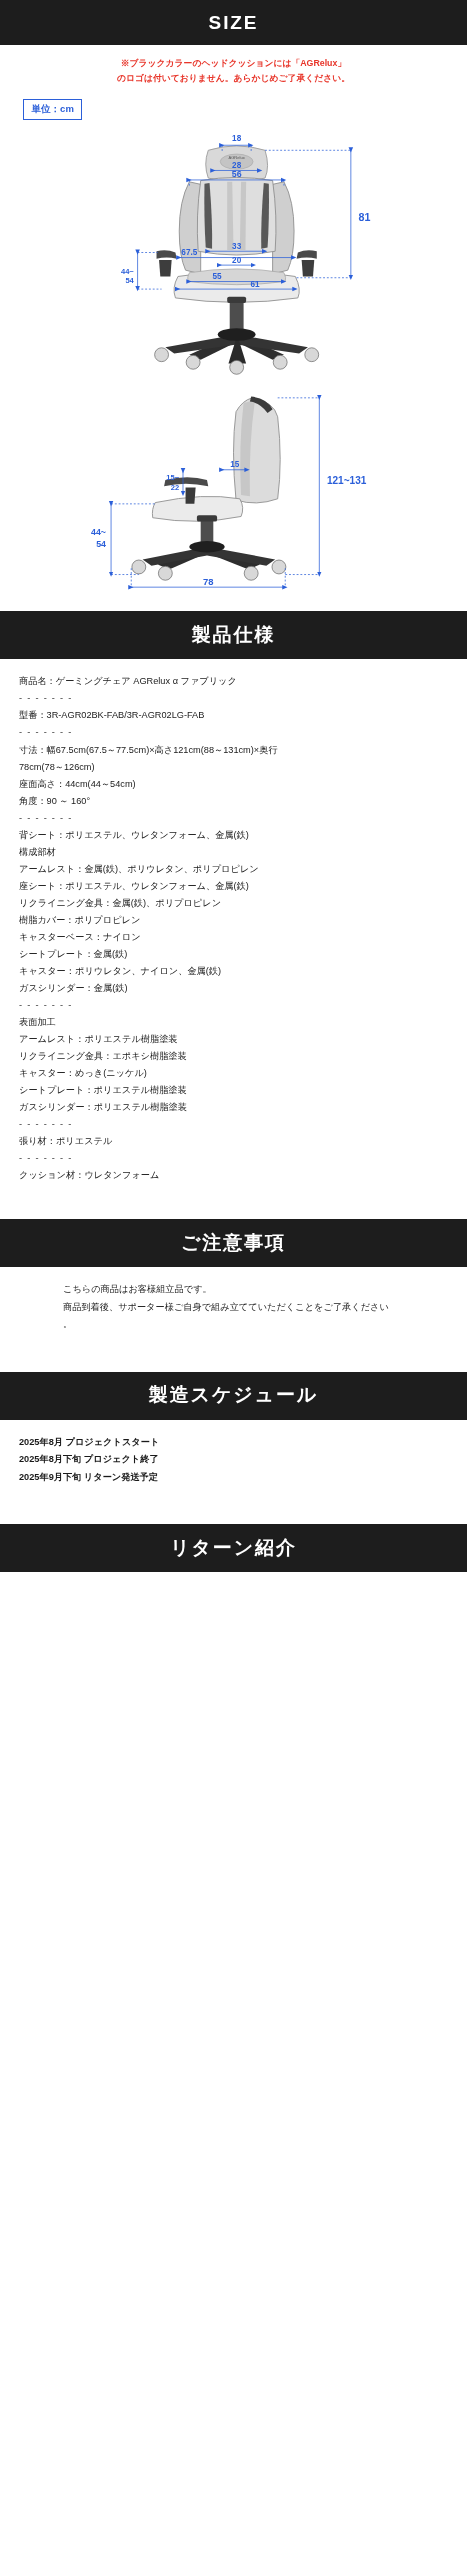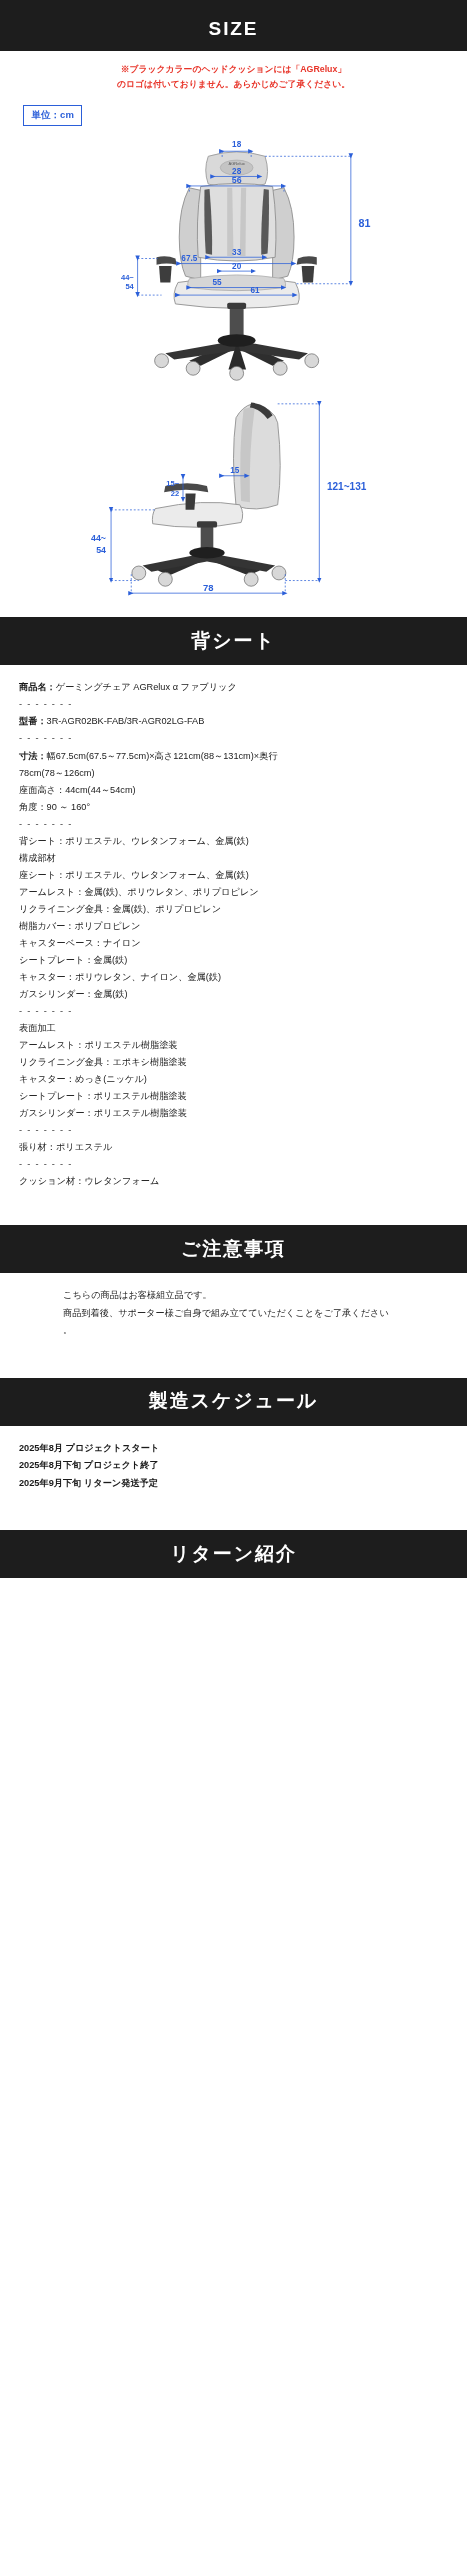--- a/index.html
+++ b/index.html
@@ -13,21 +13,21 @@
   .page { width: 467px; position: relative; }
 
   
   .sec-bar {
     background: #1d1d1d;
     color: #ffffff;
     text-align: center;
     font-size: 19px;
     font-weight: bold;
     letter-spacing: 1.9px;
-    padding: 18px 0 10px;
+    padding: 12px 0 10px;
     line-height: 1.2;
   }
   .sec-bar.tall { padding: 12.6px 0 12.6px; }
 
   
   .notice {
     color: #e8352a;
     font-size: 8.8px;
     line-height: 1.7;
     text-align: center;
@@ -51,21 +51,21 @@
   .diagram svg { display:block; }
 
   
   .spec-body {
     padding: 14px 19px 16.4px;
     font-size: 9.2px;
     line-height: 1.85;
   }
   .spec-body .line { white-space: pre-wrap; }
   .spec-body .sep { color:#333; letter-spacing: 1.3px; }
-  .spec-body b { font-weight: bold; }
+  .spec-body b { font-weight: normal; }
 
   
   .caution-body {
     padding: 14px 19px 19px;
     font-size: 9.2px;
     line-height: 1.9;
     margin-left: 44px;
   }
 
   
@@ -272,35 +272,35 @@
         <text x="518" y="156" font-size="16" text-anchor="start">121~131</text>
         <text x="168" y="238" font-size="14" text-anchor="end">44~</text>
         <text x="168" y="256" font-size="14" text-anchor="end">54</text>
         <text x="330" y="316" font-size="15" text-anchor="middle">78</text>
       </g>
     </svg>
   </div>
 
   <div class="spacer-sm"></div>
 
-  <div class="sec-bar tall">背シート</div>
+  <div class="sec-bar tall">製品仕様</div>
   <div class="spec-body">
     <div class="line"><b>商品名：</b><span>ゲーミングチェア AGRelux α ファブリック</span></div>
     <div class="line sep">- - - - - - -</div>
     <div class="line"><b>型番：</b><span>3R-AGR02BK-FAB/3R-AGR02LG-FAB</span></div>
     <div class="line sep">- - - - - - -</div>
     <div class="line"><b>寸法：</b><span>幅67.5cm(67.5～77.5cm)×高さ121cm(88～131cm)×奥行</span></div>
     <div class="line">78cm(78～126cm)</div>
     <div class="line">座面高さ：44cm(44～54cm)</div>
     <div class="line">角度：90 ～ 160°</div>
     <div class="line sep">- - - - - - -</div>
     <div class="line">背シート：ポリエステル、ウレタンフォーム、金属(鉄)</div>
     <div class="line">構成部材</div>
+    <div class="line">アームレスト：金属(鉄)、ポリウレタン、ポリプロピレン</div>
     <div class="line">座シート：ポリエステル、ウレタンフォーム、金属(鉄)</div>
-    <div class="line">アームレスト：金属(鉄)、ポリウレタン、ポリプロピレン</div>
     <div class="line">リクライニング金具：金属(鉄)、ポリプロピレン</div>
     <div class="line">樹脂カバー：ポリプロピレン</div>
     <div class="line">キャスターベース：ナイロン</div>
     <div class="line">シートプレート：金属(鉄)</div>
     <div class="line">キャスター：ポリウレタン、ナイロン、金属(鉄)</div>
     <div class="line">ガスシリンダー：金属(鉄)</div>
     <div class="line sep">- - - - - - -</div>
     <div class="line">表面加工</div>
     <div class="line">アームレスト：ポリエステル樹脂塗装</div>
     <div class="line">リクライニング金具：エポキシ樹脂塗装</div>

